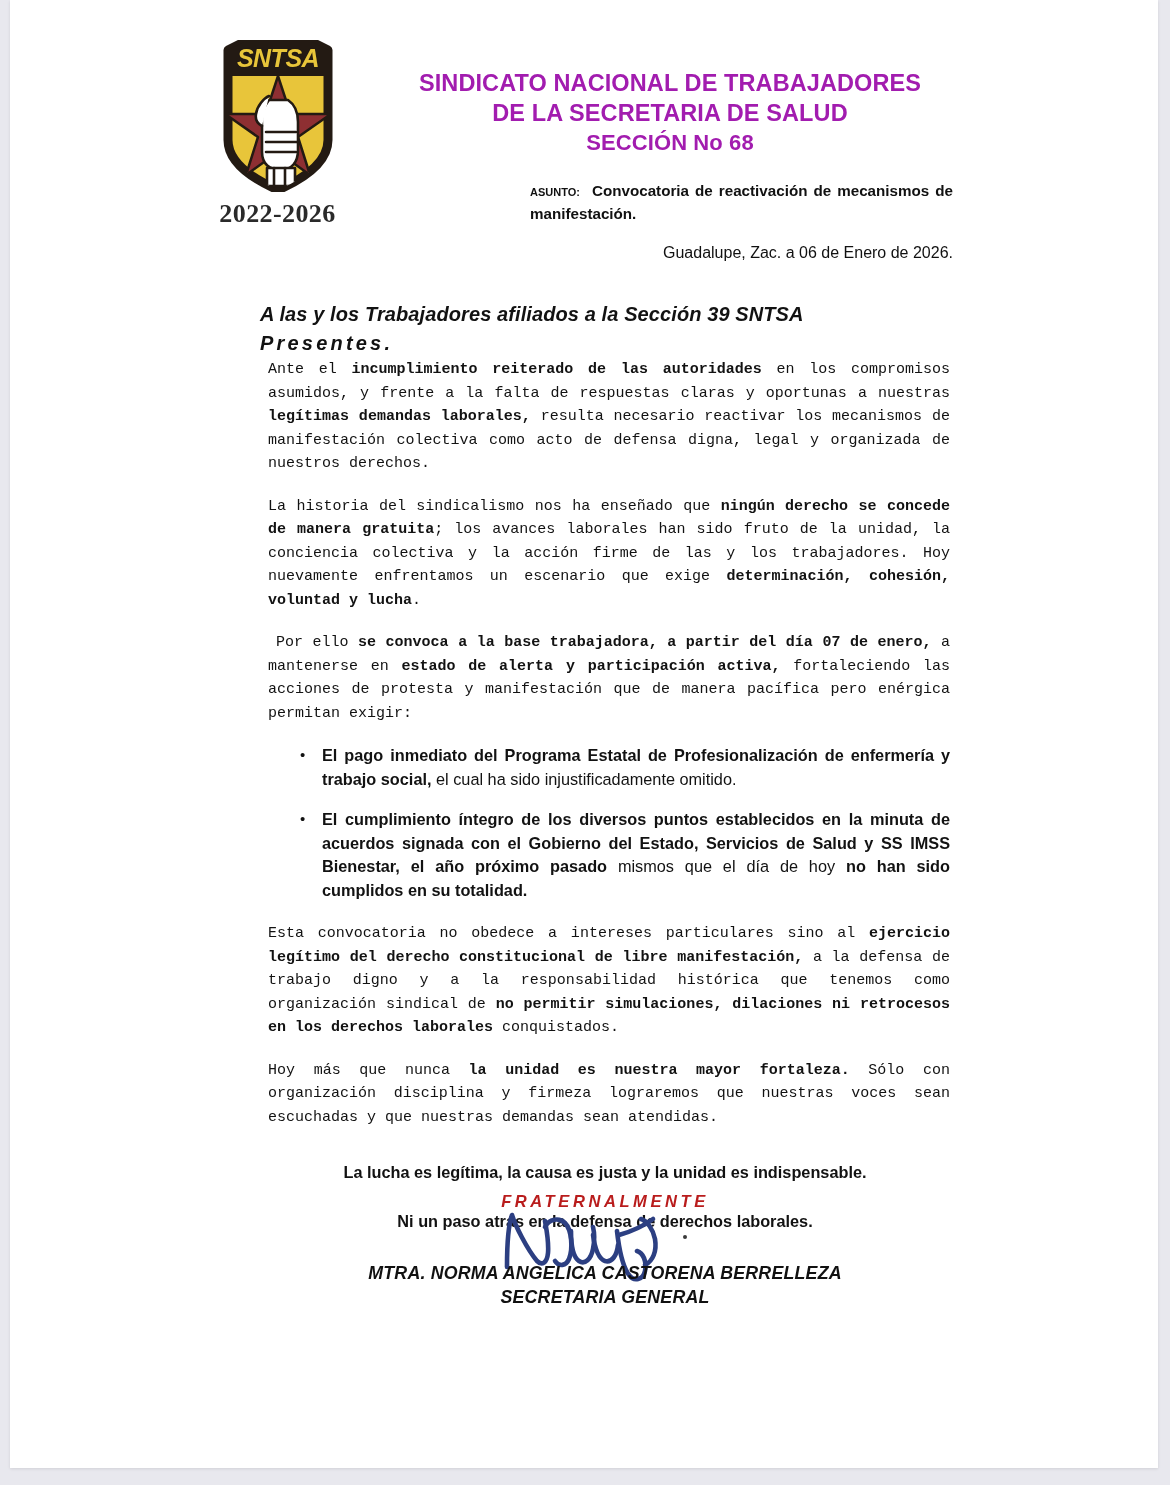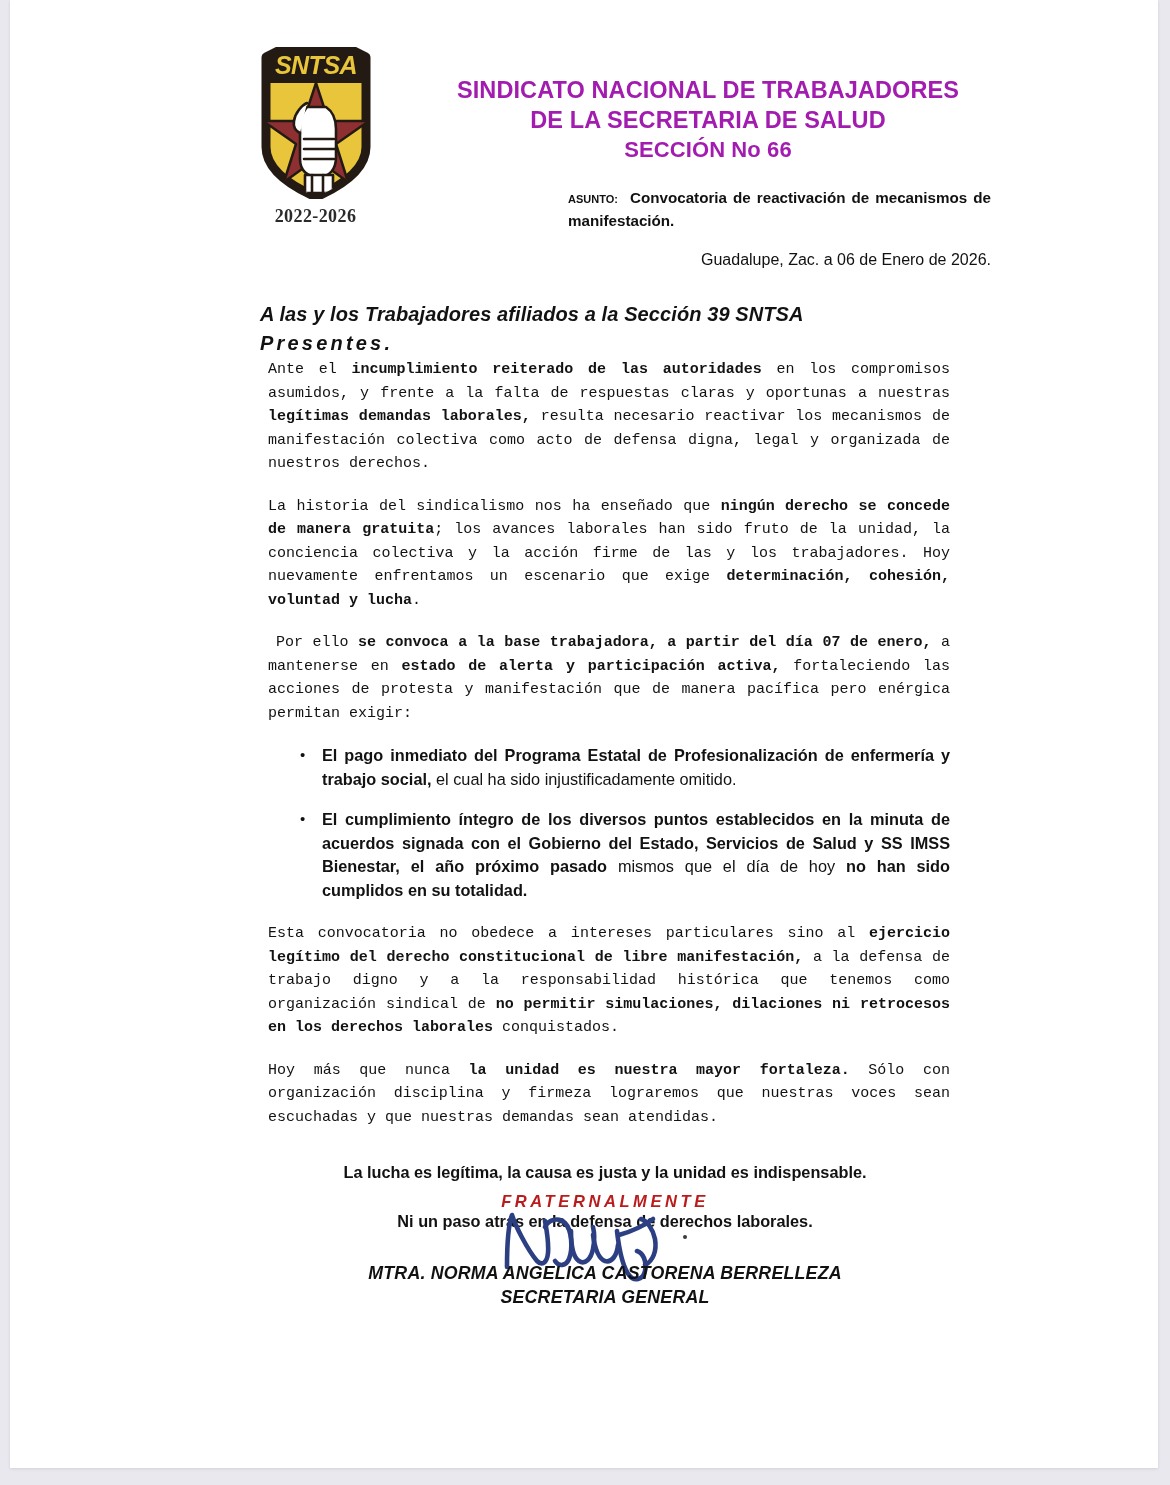--- a/index.html
+++ b/index.html
@@ -21,43 +21,42 @@
     width: 1148px;
     height: 1468px;
     background: #ffffff;
     box-shadow: 0 1px 3px rgba(0,0,0,0.10);
     overflow: hidden;
   }
 
   
   .header {
     position: absolute;
-    left: 0; top: 7px; right: 0;
+    left: 0; top: 0; right: 0;
     height: 250px;
-    margin-left: 38px;
   }
 
   .logo-block {
     position: absolute;
     left: 200px;
     top: 40px;
     width: 135px;
     text-align: center;
   }
   .shield-wrap {
     width: 112px;
     height: 152px;
     margin: 0 auto;
     position: relative;
   }
   .logo-years {
     margin-top: 7px;
     font-family: "Liberation Serif", serif;
     font-weight: bold;
-    font-size: 18px;
+    font-size: 26px;
     letter-spacing: 0.4px;
     color: #2a2a2a;
   }
 
   .org-title {
     position: absolute;
     left: 360px;
     top: 68px;
     width: 600px;
     text-align: center;
@@ -246,21 +245,21 @@
 
           <text x="56" y="27" text-anchor="middle" font-family="Liberation Sans, sans-serif" font-size="25" font-weight="bold" font-style="italic" fill="#e8c53a" stroke="#231a13" stroke-width="1.6" paint-order="stroke" letter-spacing="-0.5">SNTSA</text>
         </svg>
       </div>
       <div class="logo-years">2022-2026</div>
     </div>
 
     <div class="org-title">
       <div class="l1">SINDICATO NACIONAL DE TRABAJADORES</div>
       <div class="l2">DE LA SECRETARIA DE SALUD</div>
-      <div class="l3">SECCIÓN No 66</div>
+      <div class="l3">SECCIÓN No 68</div>
     </div>
 
     <div class="asunto">
       <span class="label">ASUNTO:</span><span>&nbsp;&nbsp;</span><span class="body-txt">Convocatoria de reactivación de mecanismos de manifestación.</span>
     </div>
 
     <div class="place-date">Guadalupe, Zac. a 06 de Enero de 2026.</div>
   </div>
 
   <div class="doc-body">

